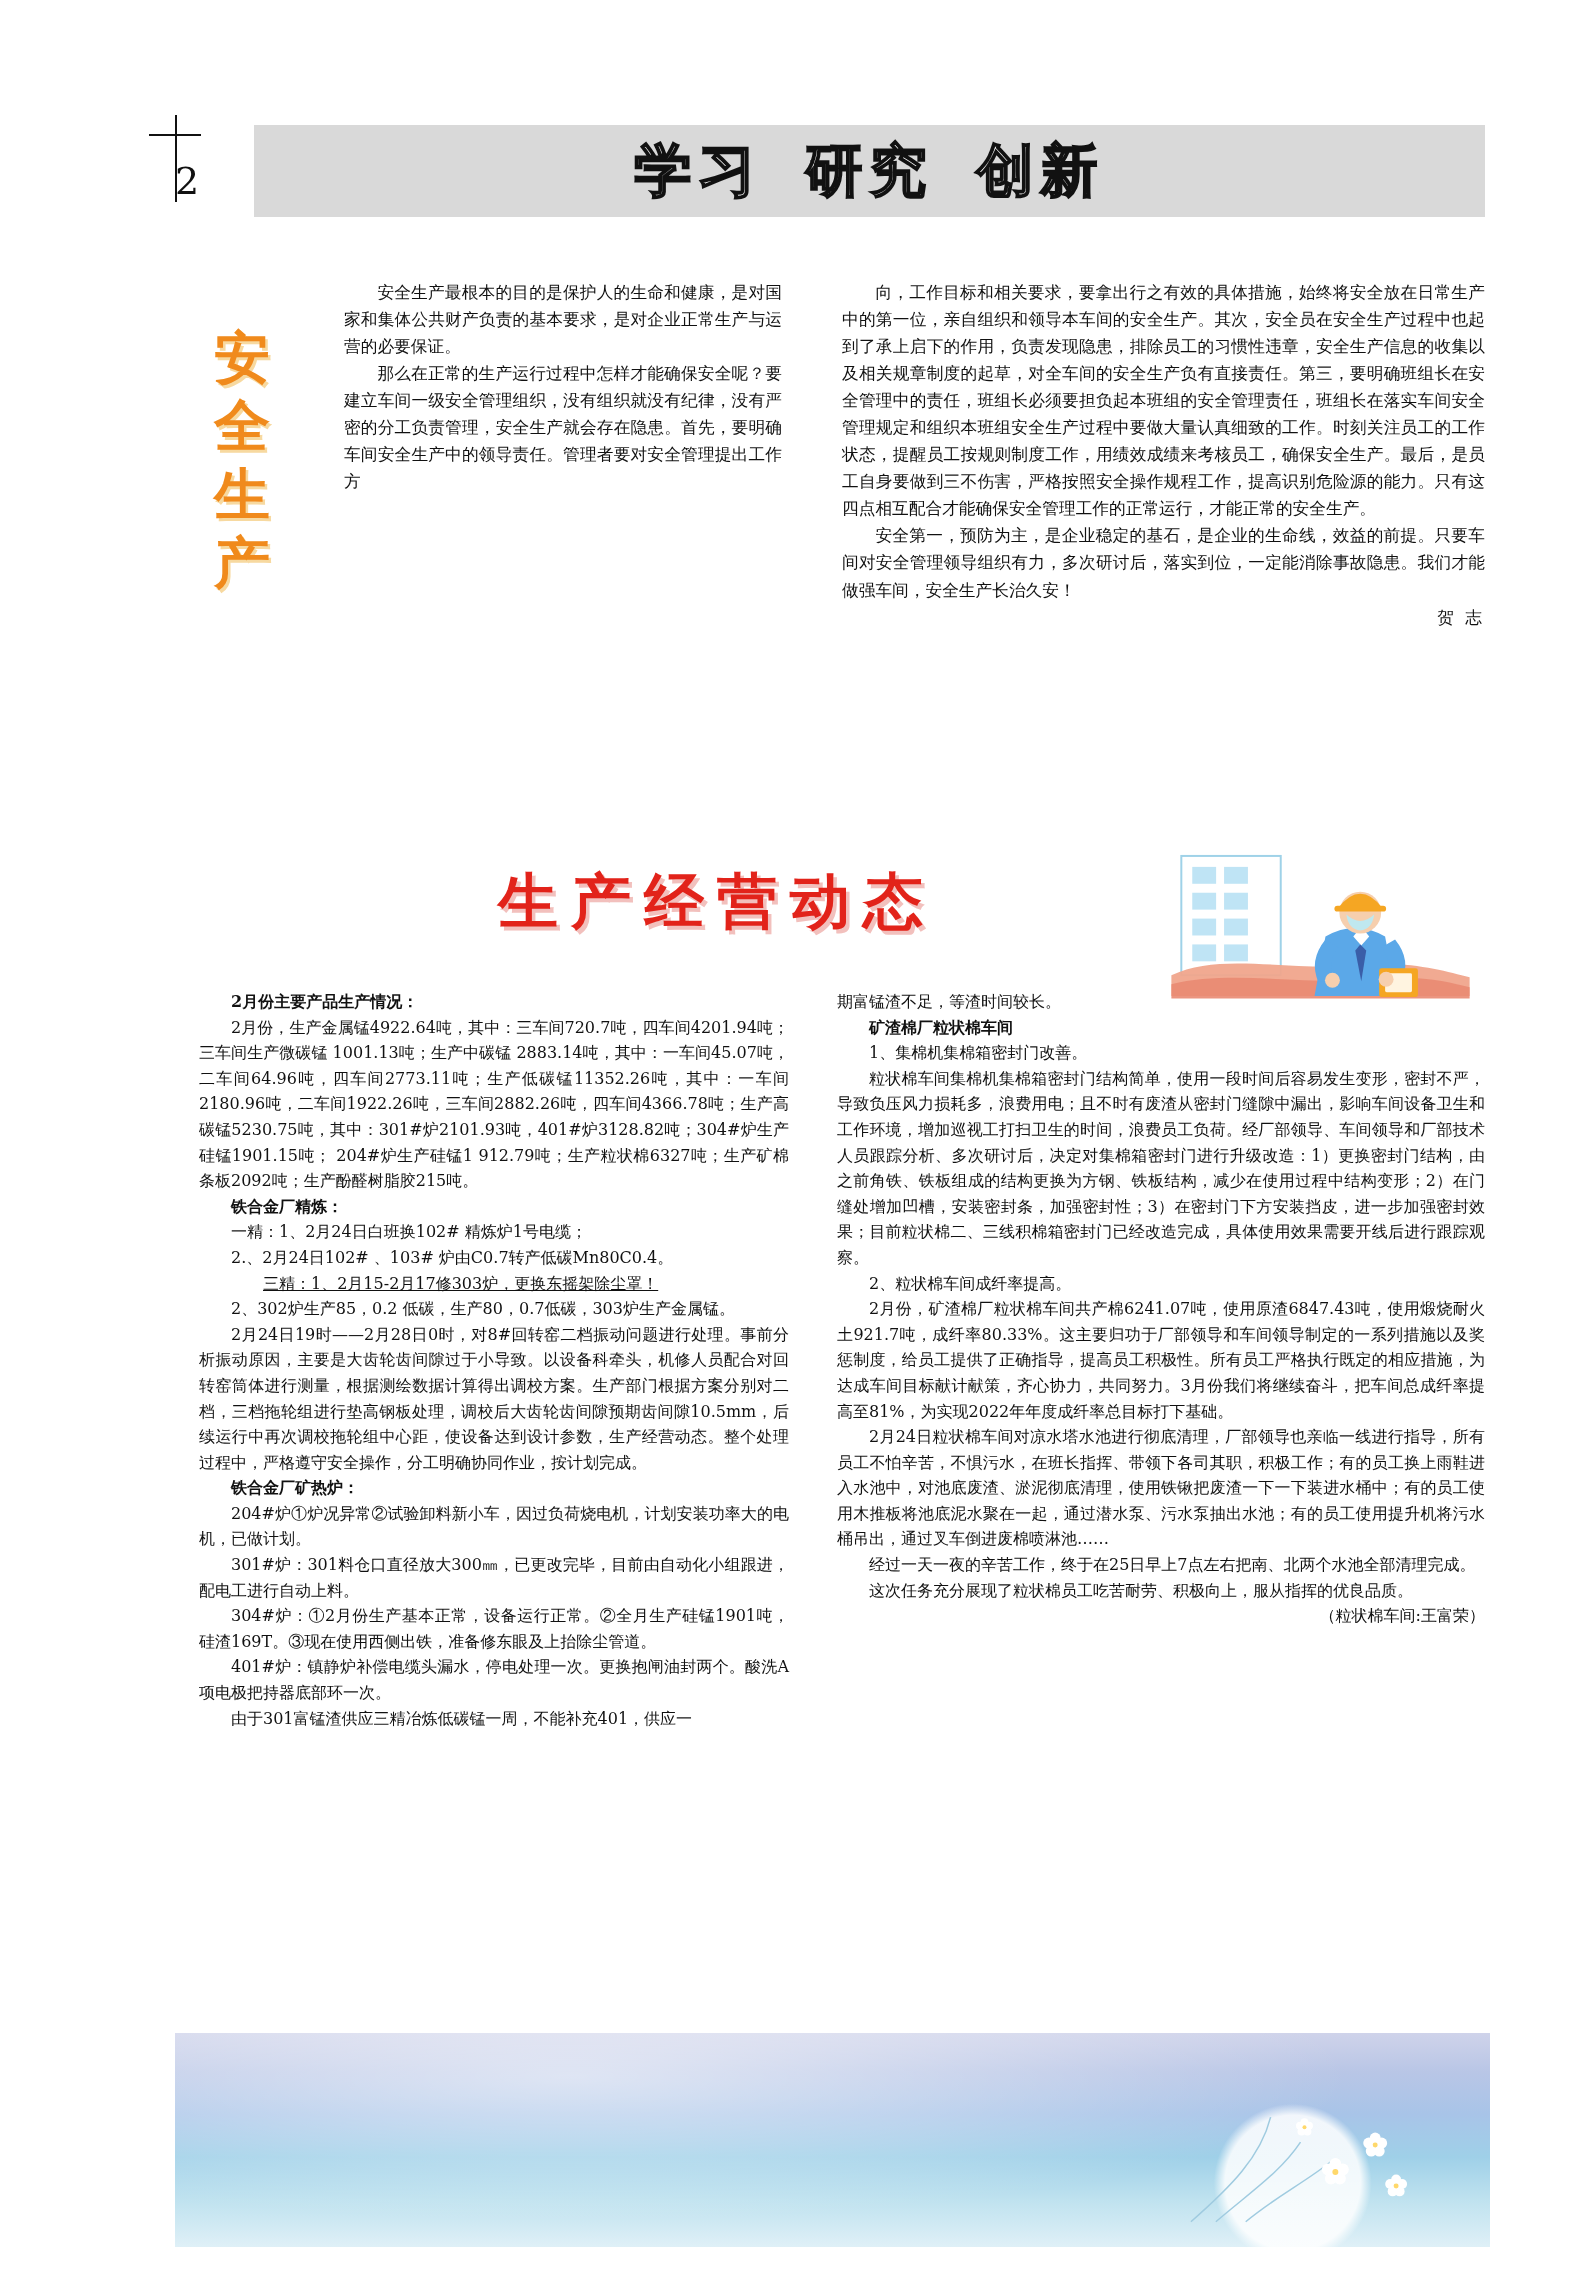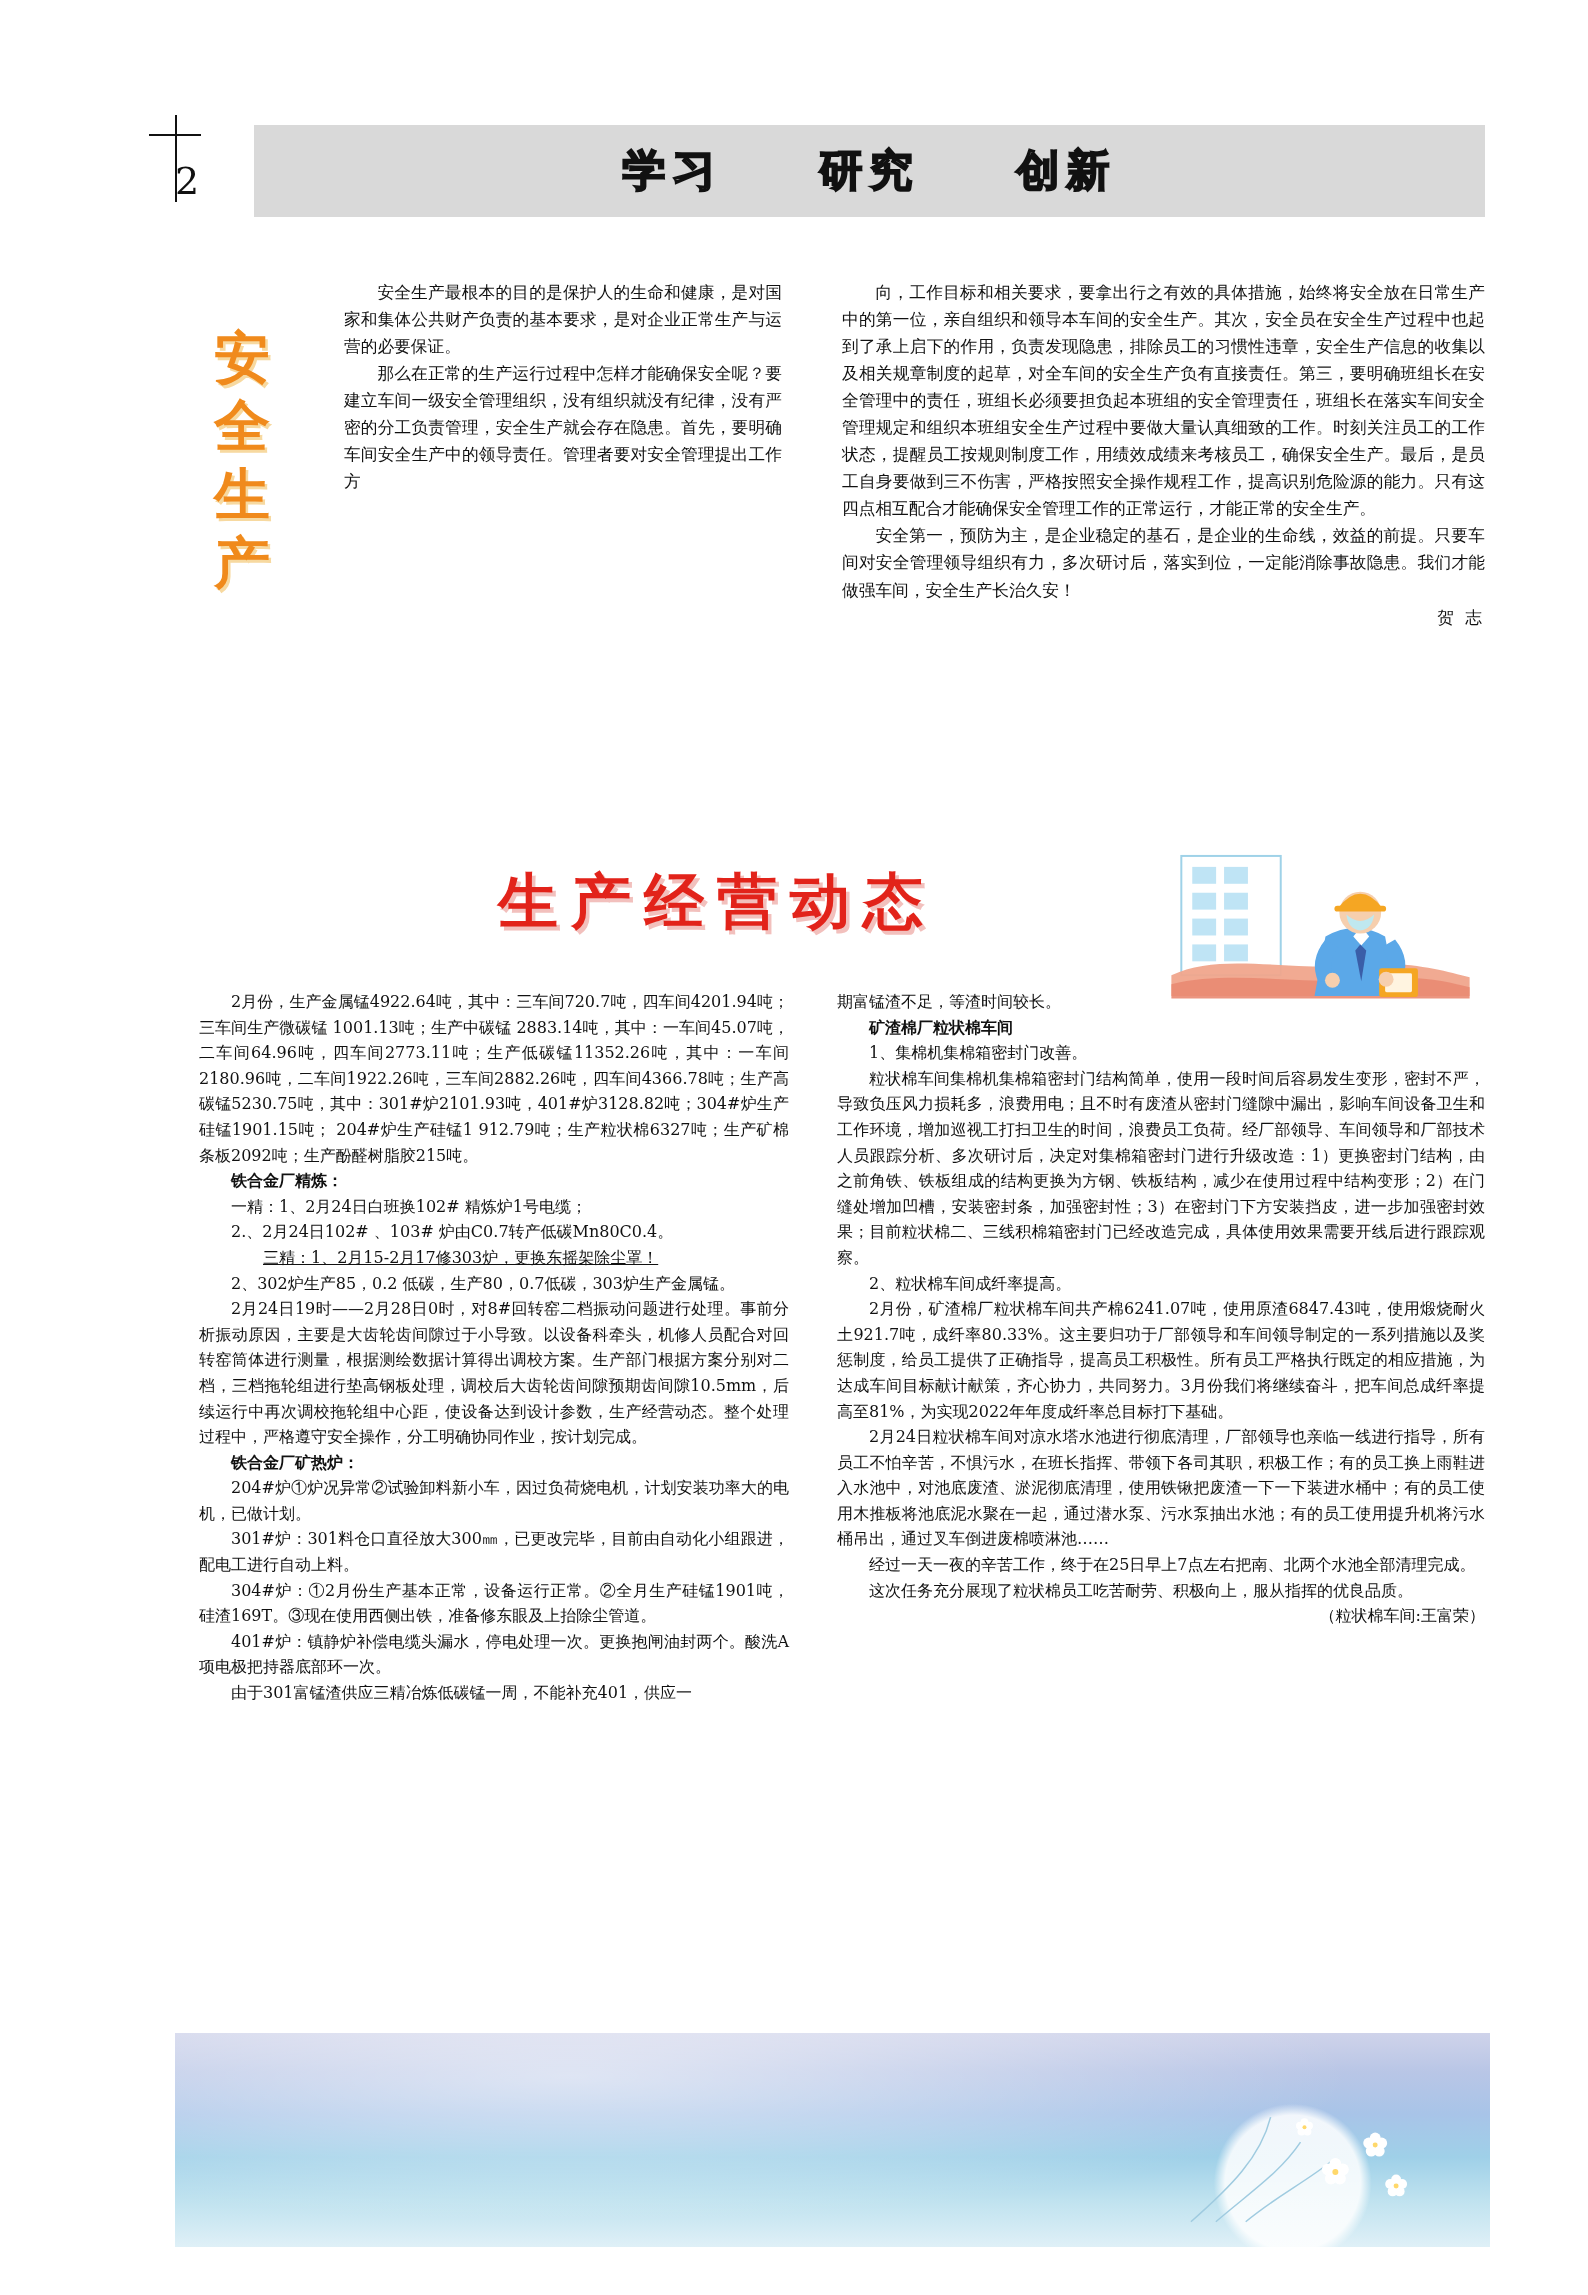--- a/index.html
+++ b/index.html
@@ -12,24 +12,24 @@
   .page { position:absolute; inset:0; background:#fff; }
 
   
   .masthead {
     position:absolute; left:254px; top:125px; width:1231px; height:92px;
     background:#d9d9d9;
   }
   .masthead-words {
     position:absolute; inset:0;
     display:flex; align-items:center; justify-content:center;
-    gap:97px;
+    gap:43px;
     font-family:"DejaVu Sans", sans-serif;
     font-weight:bold;
-    font-size:43px;
+    font-size:57px;
     letter-spacing:7px;
     color:#ffffff;
     -webkit-text-stroke:2px #111;
     text-shadow:0 0 0 #000;
   }
   .page-num {
     position:absolute; left:175px; top:159px;
     font-size:38px; color:#111; font-family:"DejaVu Serif", serif;
   }
   .crop-v { position:absolute; left:175px; top:115px; width:2px; height:87px; background:#111; }
@@ -175,20 +175,21 @@
         <rect x="438" y="244" width="78" height="58" rx="5" fill="#f5a623"></rect>
         <rect x="450" y="254" width="54" height="38" rx="3" fill="#fff4e0"></rect>
 
         <circle cx="344" cy="268" r="15" fill="#f6cfae"></circle>
         <circle cx="452" cy="266" r="15" fill="#f6cfae"></circle>
       </g>
     </svg>
   </div>
 
   <div class="news" id="newsL">
+      <p class="sub">2月份主要产品生产情况：</p>
       <p>2月份，生产金属锰4922.64吨，其中：三车间720.7吨，四车间4201.94吨；三车间生产微碳锰  1001.13吨；生产中碳锰  2883.14吨，其中：一车间45.07吨，二车间64.96吨，四车间2773.11吨；生产低碳锰11352.26吨，其中：一车间2180.96吨，二车间1922.26吨，三车间2882.26吨，四车间4366.78吨；生产高碳锰5230.75吨，其中：301#炉2101.93吨，401#炉3128.82吨；304#炉生产硅锰1901.15吨； 204#炉生产硅锰1  912.79吨；生产粒状棉6327吨；生产矿棉条板2092吨；生产酚醛树脂胶215吨。</p>
       <p class="sub">铁合金厂精炼：</p>
       <p>一精：1、2月24日白班换102# 精炼炉1号电缆；</p>
       <p>2.、2月24日102# 、103#  炉由C0.7转产低碳Mn80C0.4。</p>
       <p class="ind3">三精：1、2月15-2月17修303炉，更换东摇架除尘罩！</p>
       <p>2、302炉生产85，0.2 低碳，生产80，0.7低碳，303炉生产金属锰。</p>
       <p>2月24日19时——2月28日0时，对8#回转窑二档振动问题进行处理。事前分析振动原因，主要是大齿轮齿间隙过于小导致。以设备科牵头，机修人员配合对回转窑筒体进行测量，根据测绘数据计算得出调校方案。生产部门根据方案分别对二档，三档拖轮组进行垫高钢板处理，调校后大齿轮齿间隙预期齿间隙10.5mm，后续运行中再次调校拖轮组中心距，使设备达到设计参数，生产经营动态。整个处理过程中，严格遵守安全操作，分工明确协同作业，按计划完成。</p>
       <p class="sub">铁合金厂矿热炉：</p>
       <p>204#炉①炉况异常②试验卸料新小车，因过负荷烧电机，计划安装功率大的电机，已做计划。</p>
       <p>301#炉：301料仓口直径放大300㎜，已更改完毕，目前由自动化小组跟进，配电工进行自动上料。</p>

